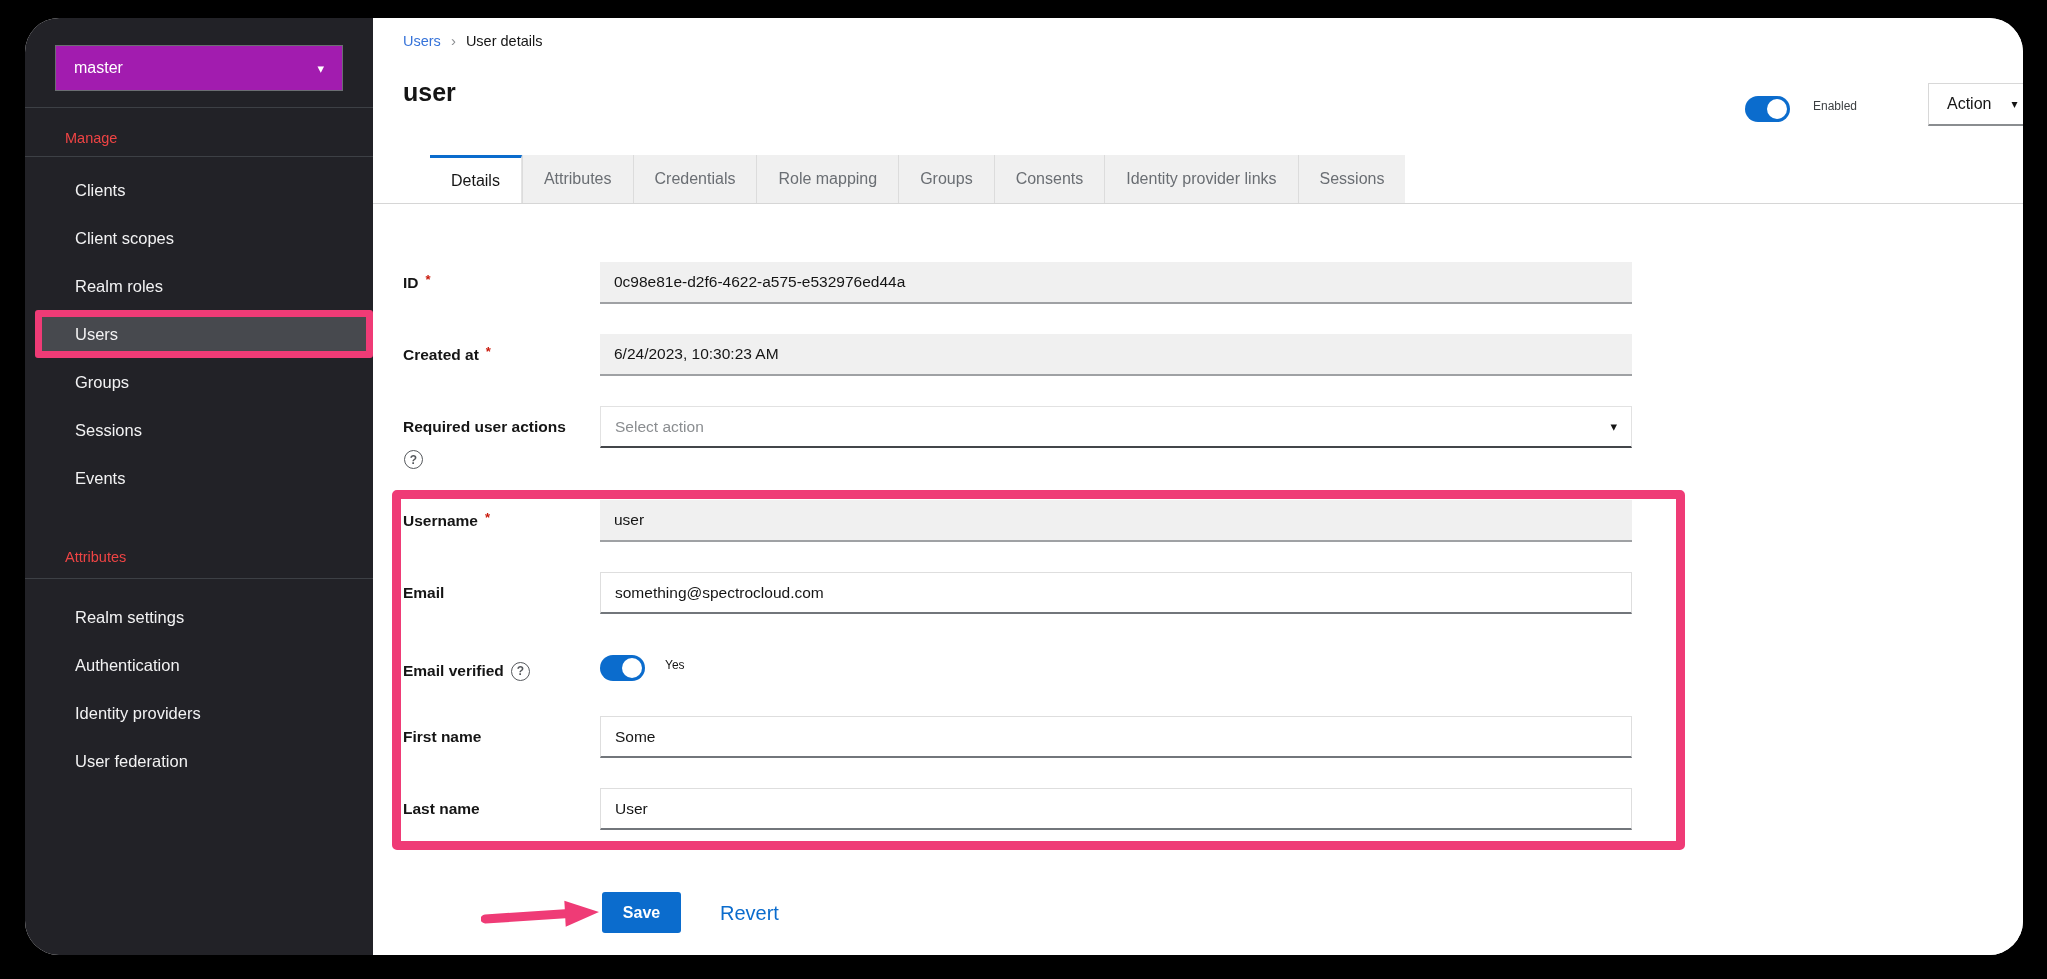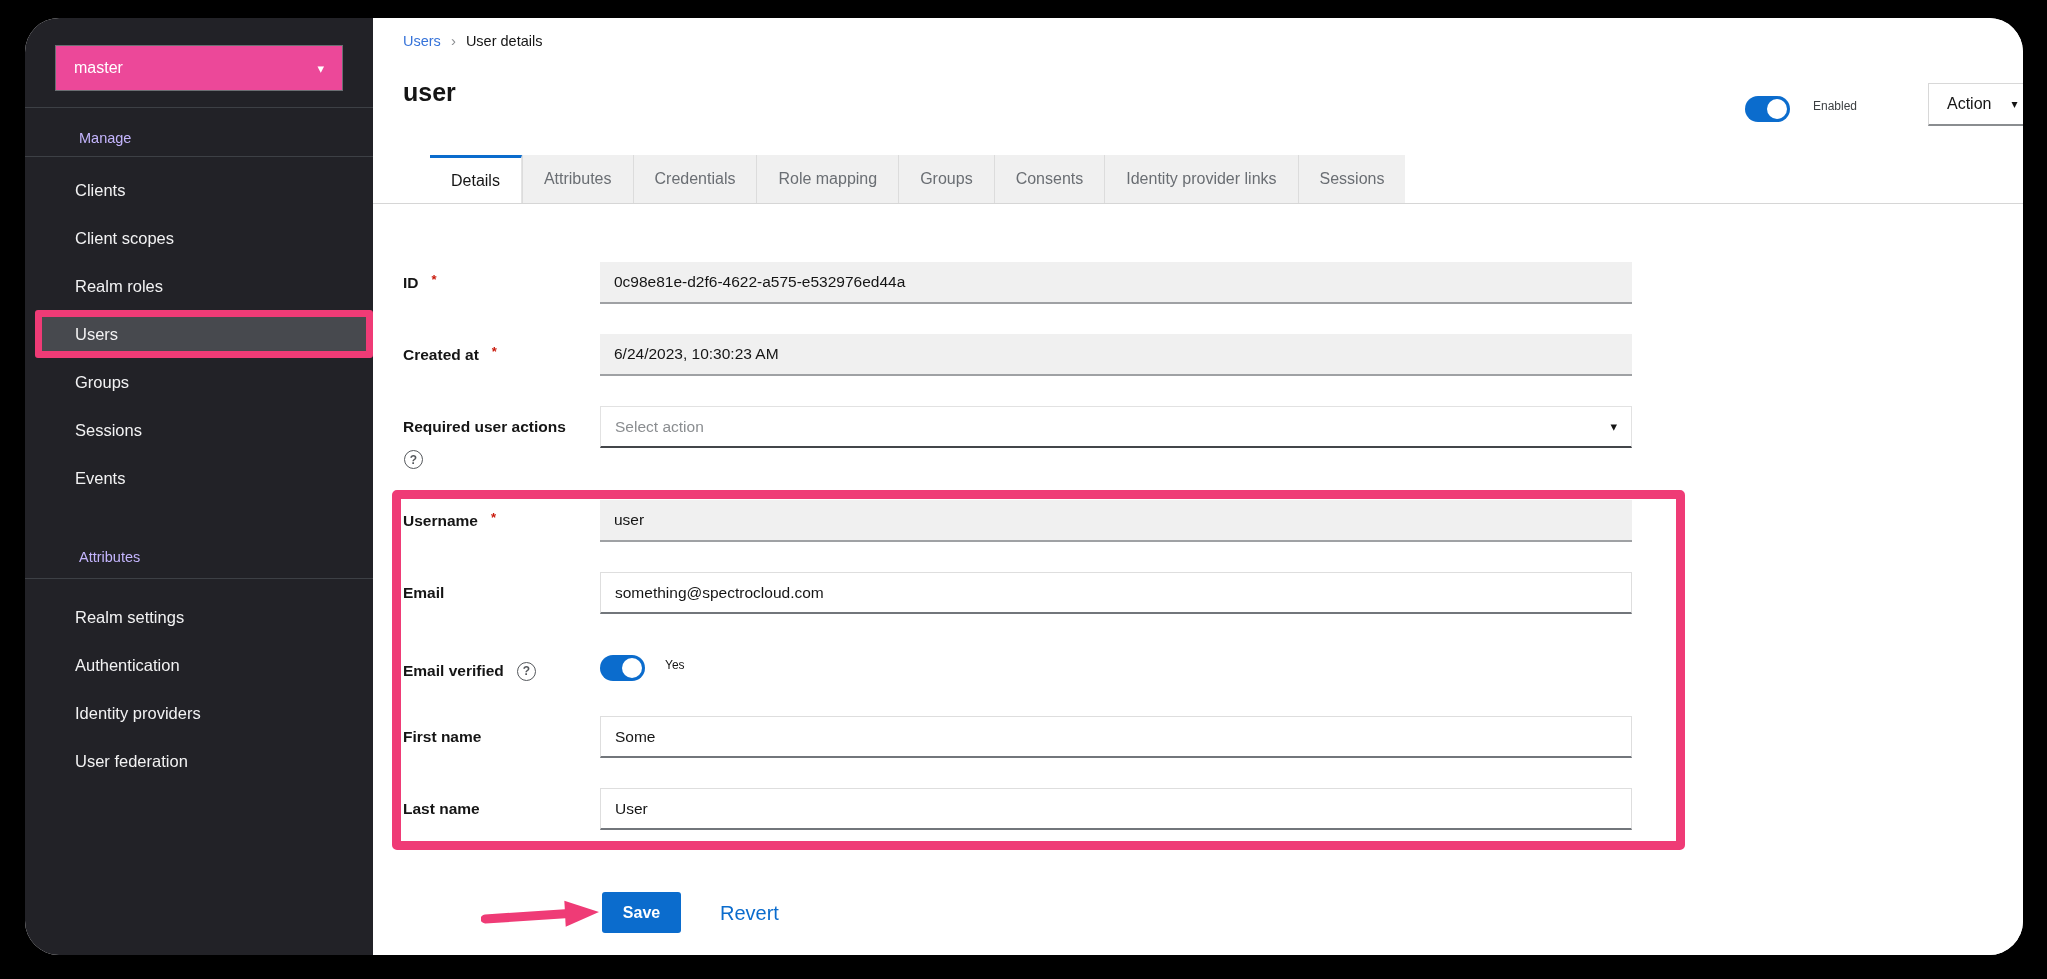--- a/index.html
+++ b/index.html
@@ -10,24 +10,24 @@
     --sidebar-selected:#47494e;
     --text-dark:#151515;
     --text-muted:#6a6e73;
     --input-disabled:#f0f0f0;
   }
   *{margin:0;padding:0;box-sizing:border-box;}
   html,body{width:2047px;height:979px;background:#000;font-family:"Liberation Sans",sans-serif;overflow:hidden;}
   .app{position:absolute;left:25px;top:18px;width:1998px;height:937px;border-radius:34px;overflow:hidden;display:flex;background:#fff;}
   
   .sidebar{position:relative;width:348px;flex-shrink:0;background:var(--sidebar-bg);}
-  .realm-select{position:absolute;left:30px;top:27px;width:288px;height:46px;background:#ec4899;border:1px solid #6b6e72;display:flex;align-items:center;padding:0 18px;color:#fff;font-size:16px;cursor:pointer;}
+  .realm-select{position:absolute;left:30px;top:27px;width:288px;height:46px;background:#a21caf;border:1px solid #6b6e72;display:flex;align-items:center;padding:0 18px;color:#fff;font-size:16px;cursor:pointer;}
   .realm-select .caret{margin-left:auto;font-size:13px;color:#fff;}
   .side-divider{position:absolute;left:0;right:0;height:1px;background:#3d4045;}
-  .nav-header{position:absolute;left:54px;color:#c4b5fd;font-size:14.5px;}
+  .nav-header{position:absolute;left:40px;color:#ef4444;font-size:14.5px;}
   .nav-list{position:absolute;left:10px;right:0;}
   .nav-item{height:48px;display:flex;align-items:center;padding-left:40px;color:#f2f2f3;font-size:16.5px;cursor:pointer;}
   .nav-item.selected{background:var(--sidebar-selected);border:7px solid var(--pink);border-radius:3px;padding-left:33px;}
   
   .content{position:relative;flex:1;background:#fff;}
   .breadcrumb{position:absolute;left:30px;top:14px;display:flex;align-items:center;gap:10px;font-size:14.5px;}
   .breadcrumb .crumb-link{color:var(--link);cursor:pointer;}
   .breadcrumb .sep{color:#8a8d90;font-size:15px;}
   .breadcrumb .crumb-current{color:var(--text-dark);}
   .page-title{position:absolute;left:30px;top:60px;font-size:25px;font-weight:700;color:var(--text-dark);}
@@ -38,21 +38,21 @@
   .action-btn{position:absolute;left:1555px;top:65px;width:122px;height:43px;background:#fff;border:1px solid #d8d8d8;border-bottom:2px solid #8a8d90;display:flex;align-items:center;padding:0 18px;gap:20px;font-size:16px;color:var(--text-dark);cursor:pointer;}
   .action-btn .caret{font-size:12px;}
   
   .tabs{position:absolute;left:57px;top:137px;height:48px;display:flex;align-items:stretch;}
   .tab{display:flex;align-items:center;padding:0 21px;font-size:16px;background:#f0f0f0;color:var(--text-muted);border-left:1px solid #dcdcdc;cursor:pointer;white-space:nowrap;}
   .tab:first-child{border-left:none;}
   .tab.active{background:#fff;color:var(--text-dark);border-top:3px solid var(--blue);border-left:none;border-right:1px solid #e4e4e4;}
   .tab-underline{position:absolute;left:0;right:0;top:185px;height:1px;background:#d6d6d6;}
   
   .form-row{position:absolute;left:30px;right:0;height:42px;}
-  .row-label{position:absolute;left:0;top:0;width:190px;height:42px;display:flex;align-items:center;gap:13px;font-size:15.5px;font-weight:600;color:var(--text-dark);}
+  .row-label{position:absolute;left:0;top:0;width:190px;height:42px;display:flex;align-items:center;gap:7px;font-size:15.5px;font-weight:600;color:var(--text-dark);}
   .req{color:#c9190b;font-size:13px;transform:translateY(-4px);}
   .help-icon{display:inline-flex;align-items:center;justify-content:center;width:19px;height:19px;border-radius:50%;border:1.6px solid #55585c;color:#55585c;font-size:12px;font-weight:700;cursor:pointer;flex-shrink:0;}
   .help-below{position:absolute;left:1px;top:44px;}
   .field{position:absolute;left:197px;top:0;width:1032px;height:42px;display:flex;align-items:center;padding:0 14px;font-size:15.5px;color:var(--text-dark);}
   .field.disabled{background:var(--input-disabled);border-bottom:2px solid #9fa1a4;}
   .field.editable{background:#fff;border:1px solid #dedede;border-bottom:2px solid #72767b;}
   .field.select{background:#fff;border:1px solid #e2e2e2;border-bottom:2px solid #43464a;color:#8a8d90;cursor:pointer;}
   .field.select .caret{margin-left:auto;color:#151515;font-size:13px;}
   .toggle-row-value{position:absolute;left:262px;top:8px;font-size:12px;color:var(--text-dark);}
   .toggle-inline{position:absolute;left:197px;top:5px;}

